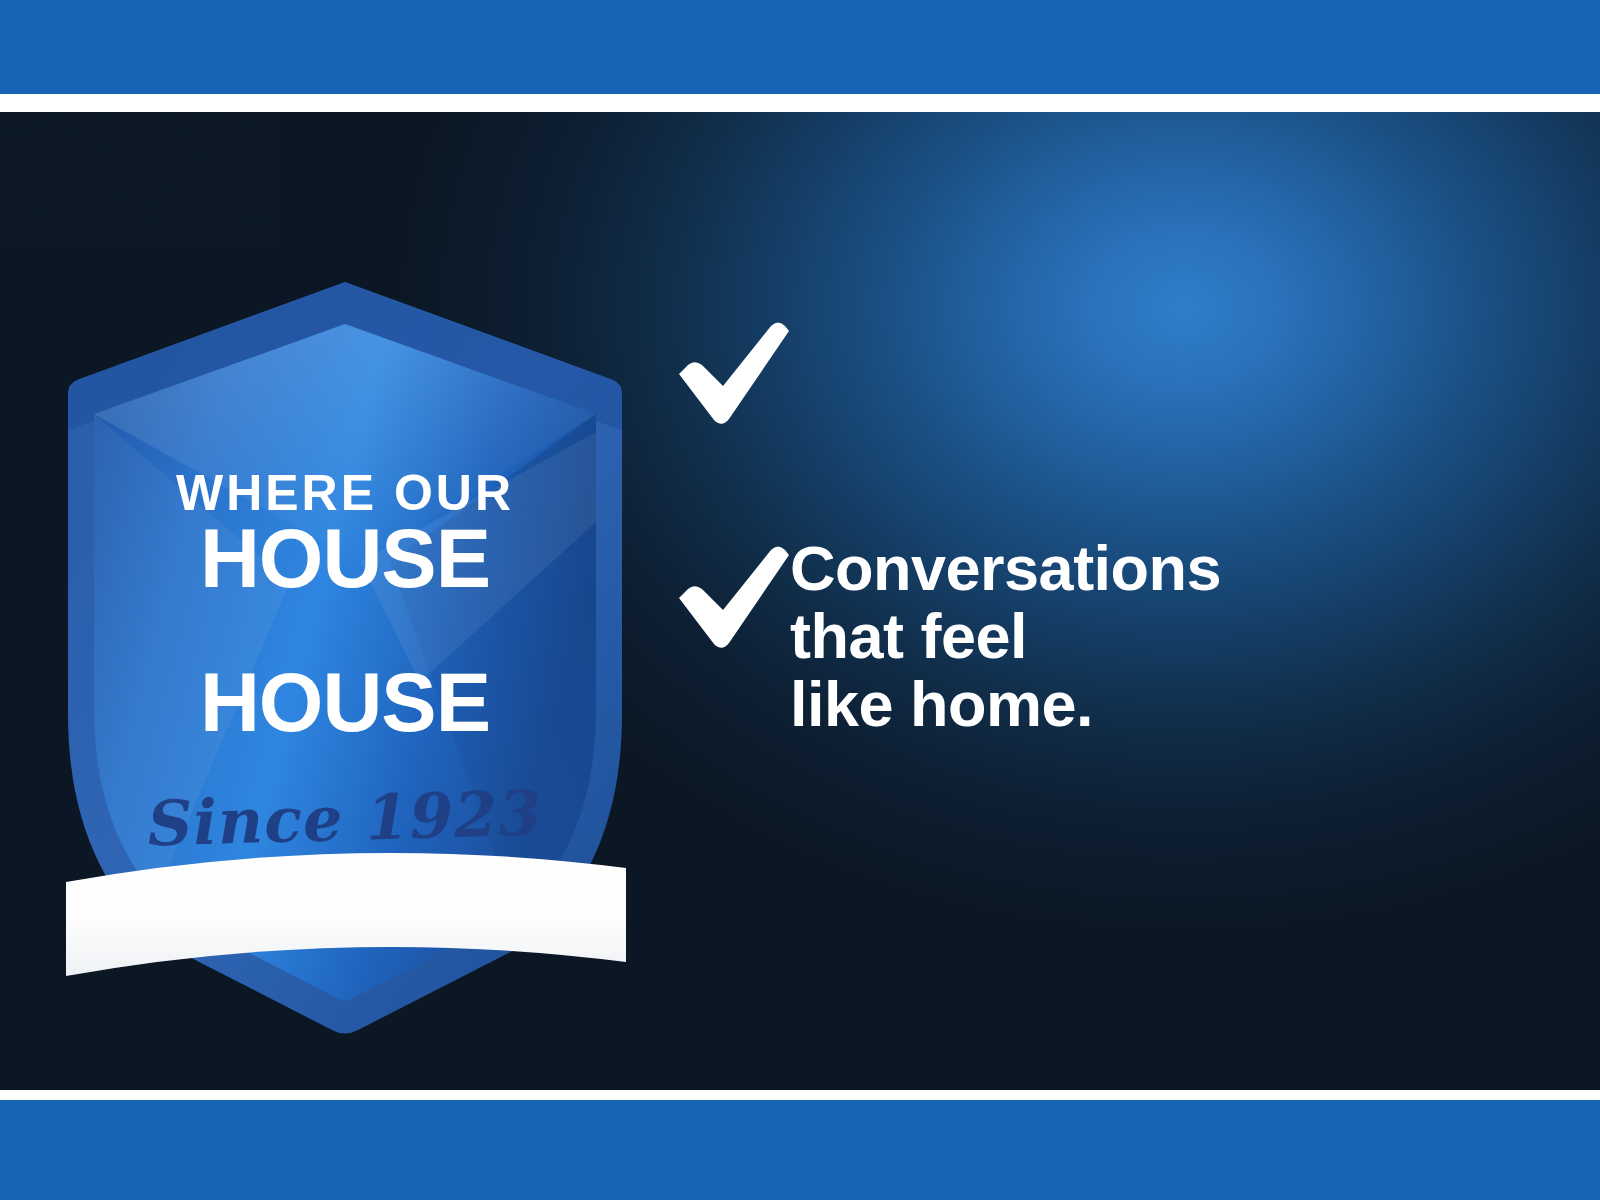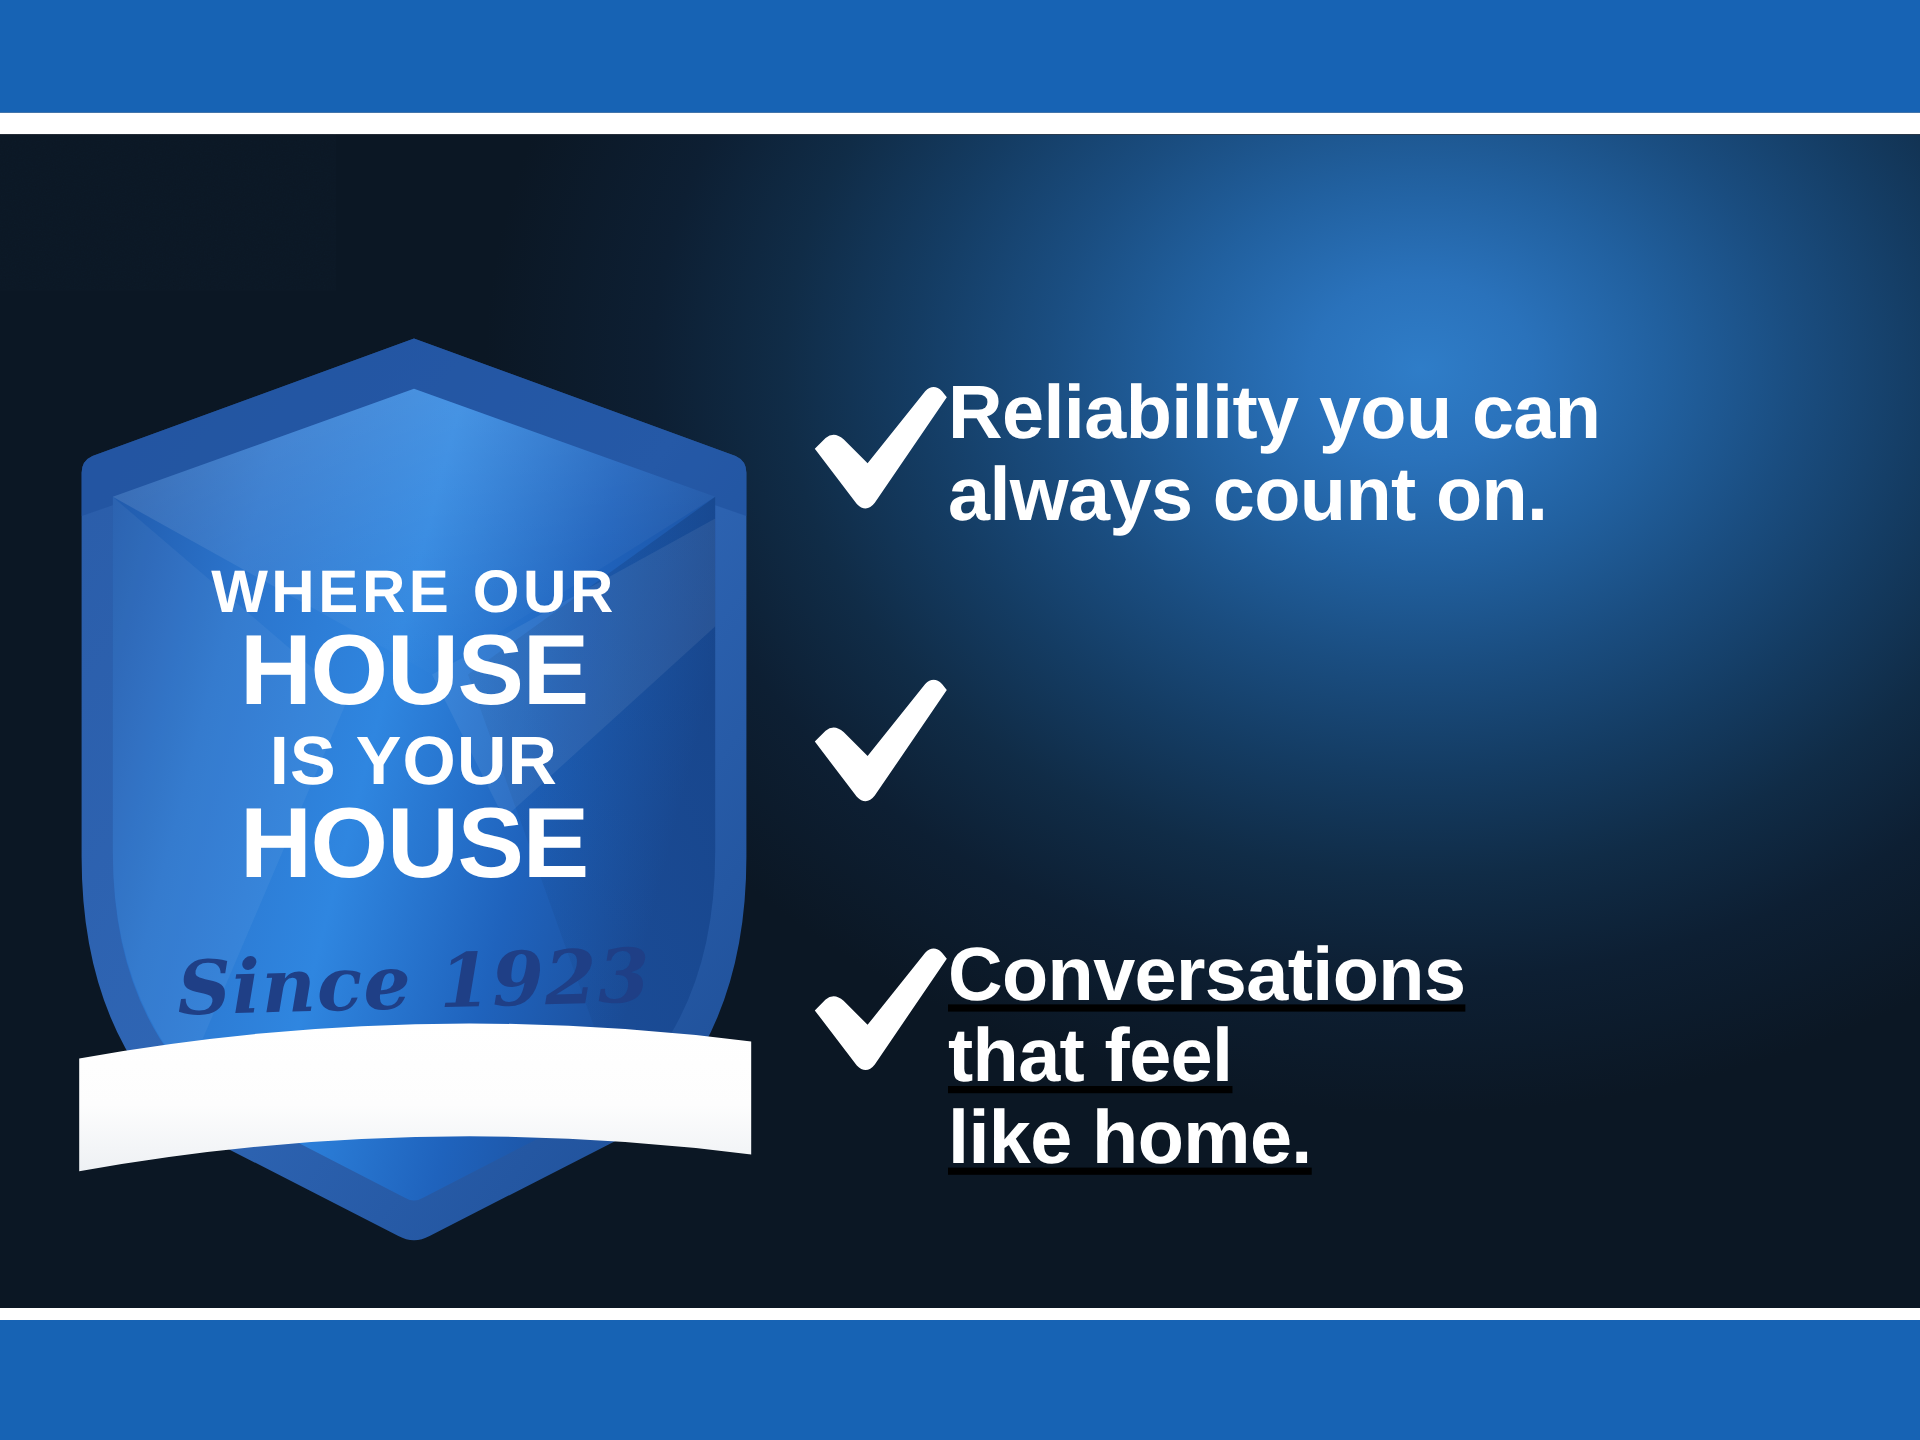--- a/index.html
+++ b/index.html
@@ -140,21 +140,21 @@
     position: absolute;
     left: 672px;
     top: 196px;
     width: 830px;
   }
   .bullet {
     display: flex;
     align-items: flex-start;
     margin-bottom: 106px;
   }
-  .bullet:last-child { margin-bottom: 13px; text-decoration: underline; }
+  .bullet:last-child { margin-bottom: 13px; }
 
   .check {
     flex: 0 0 auto;
     width: 118px;
     height: 104px;
     margin-top: 14px;
   }
   .check svg { display: block; width: 100%; height: 100%; }
 
   .bullet-text {
@@ -250,38 +250,27 @@
         <path d="M 285 62 L 536 152 L 300 300 L 34 152 Z" fill="url(#gFacet)"></path>
         <path d="M 536 152 L 536 448 Q 536 580 456 652 L 330 300 Z" fill="url(#gFacetDark)"></path>
         <path d="M 34 152 L 34 448 Q 34 560 96 634 L 230 320 Z" fill="#ffffff" opacity="0.05"></path>
         <path d="M 300 300 L 536 170 L 536 260 L 360 420 Z" fill="#ffffff" opacity="0.07"></path>
 
         <path d="M 6 620 Q 285 570 566 606 L 566 700 Q 285 664 6 714 Z" fill="url(#gRibbon)"></path>
       </svg>
 
       <div class="shield-text" id="line-where">Where Our</div>
       <div class="shield-text" id="line-house1">House</div>
-      <div class="shield-text" id="line-isyour">Is Your</div>
       <div class="shield-text" id="line-house2">House</div>
 
       <div id="since">Since 1923</div>
     </div>
 
     <div id="bullets">
 
-      <div class="bullet b1">
-        <span class="check">
-          <svg viewBox="0 0 118 104">
-            <path d="M 7 52 L 16 43 Q 23 37 31 44 L 51 64 L 99 4 Q 106 -3 113 4 L 117 9
-                     L 57 97 Q 50 106 42 98 Z" fill="#ffffff"></path>
-          </svg>
-        </span>
-        <span class="bullet-text">Reliability you can
-always count on.</span>
-      </div>
 
       <div class="bullet b2">
         <span class="check">
           <svg viewBox="0 0 118 104">
             <path d="M 7 52 L 16 43 Q 23 37 31 44 L 51 64 L 99 4 Q 106 -3 113 4 L 117 9
                      L 57 97 Q 50 106 42 98 Z" fill="#ffffff"></path>
           </svg>
         </span>
       </div>
 

